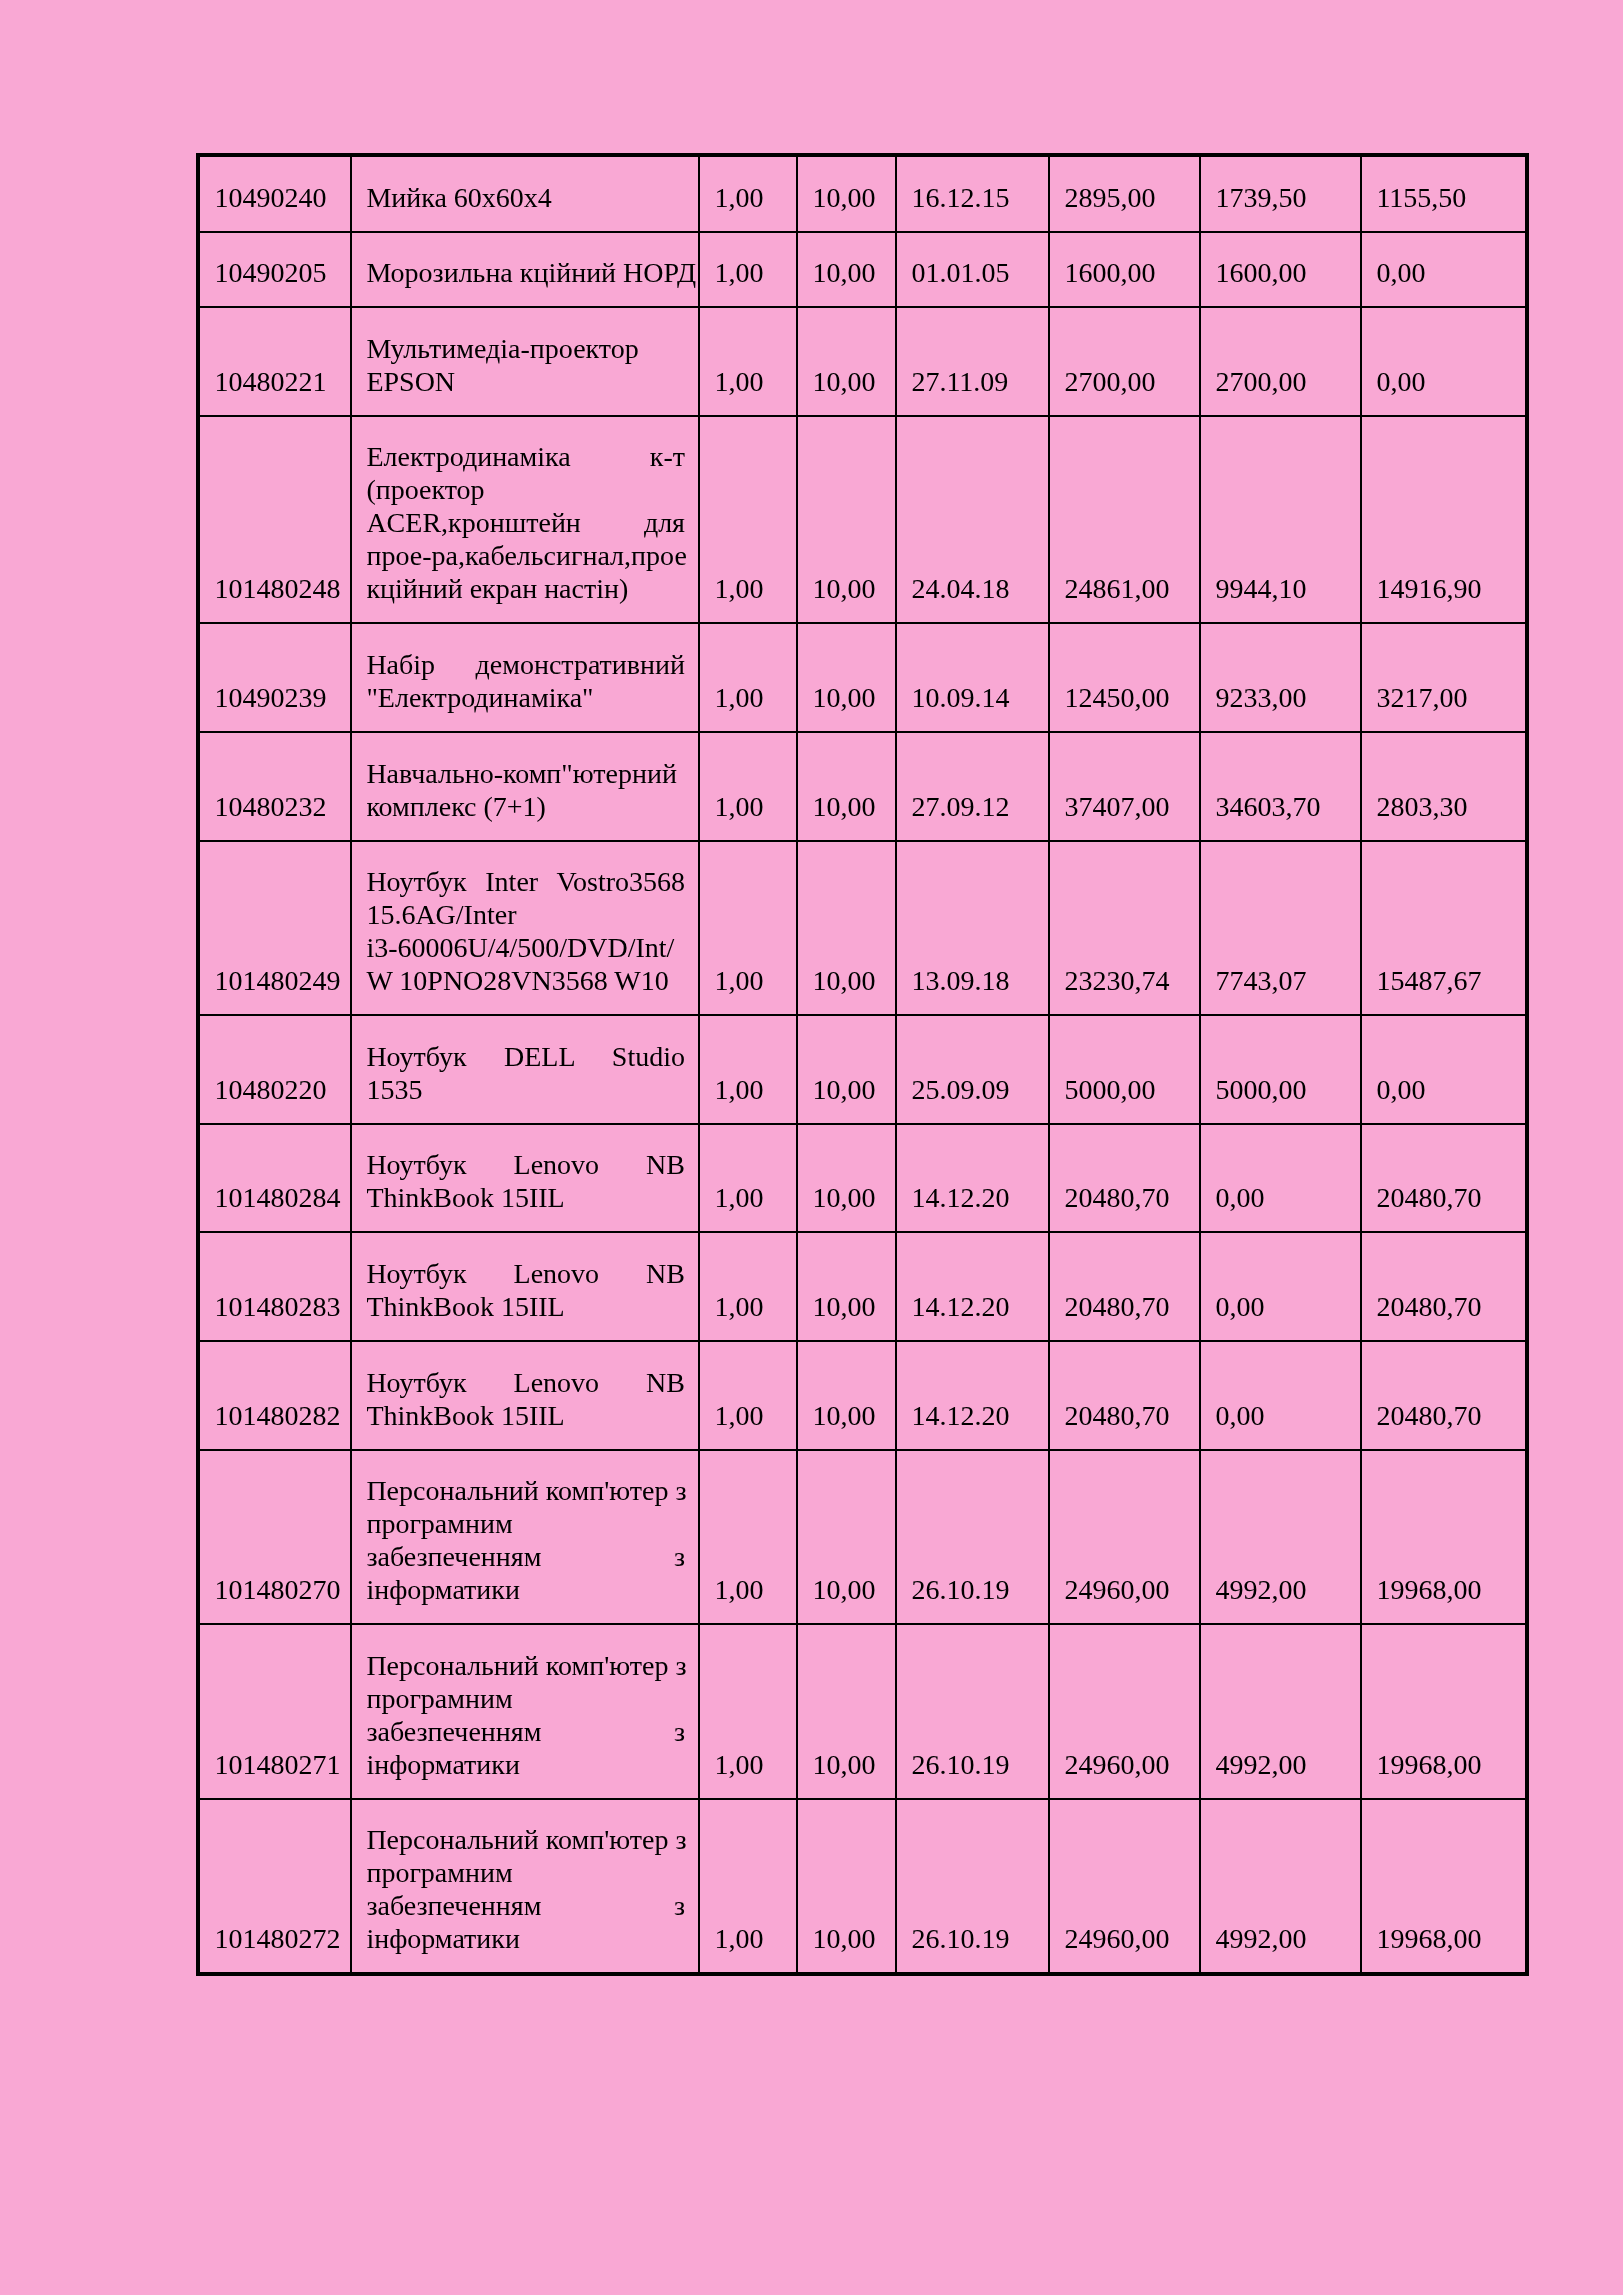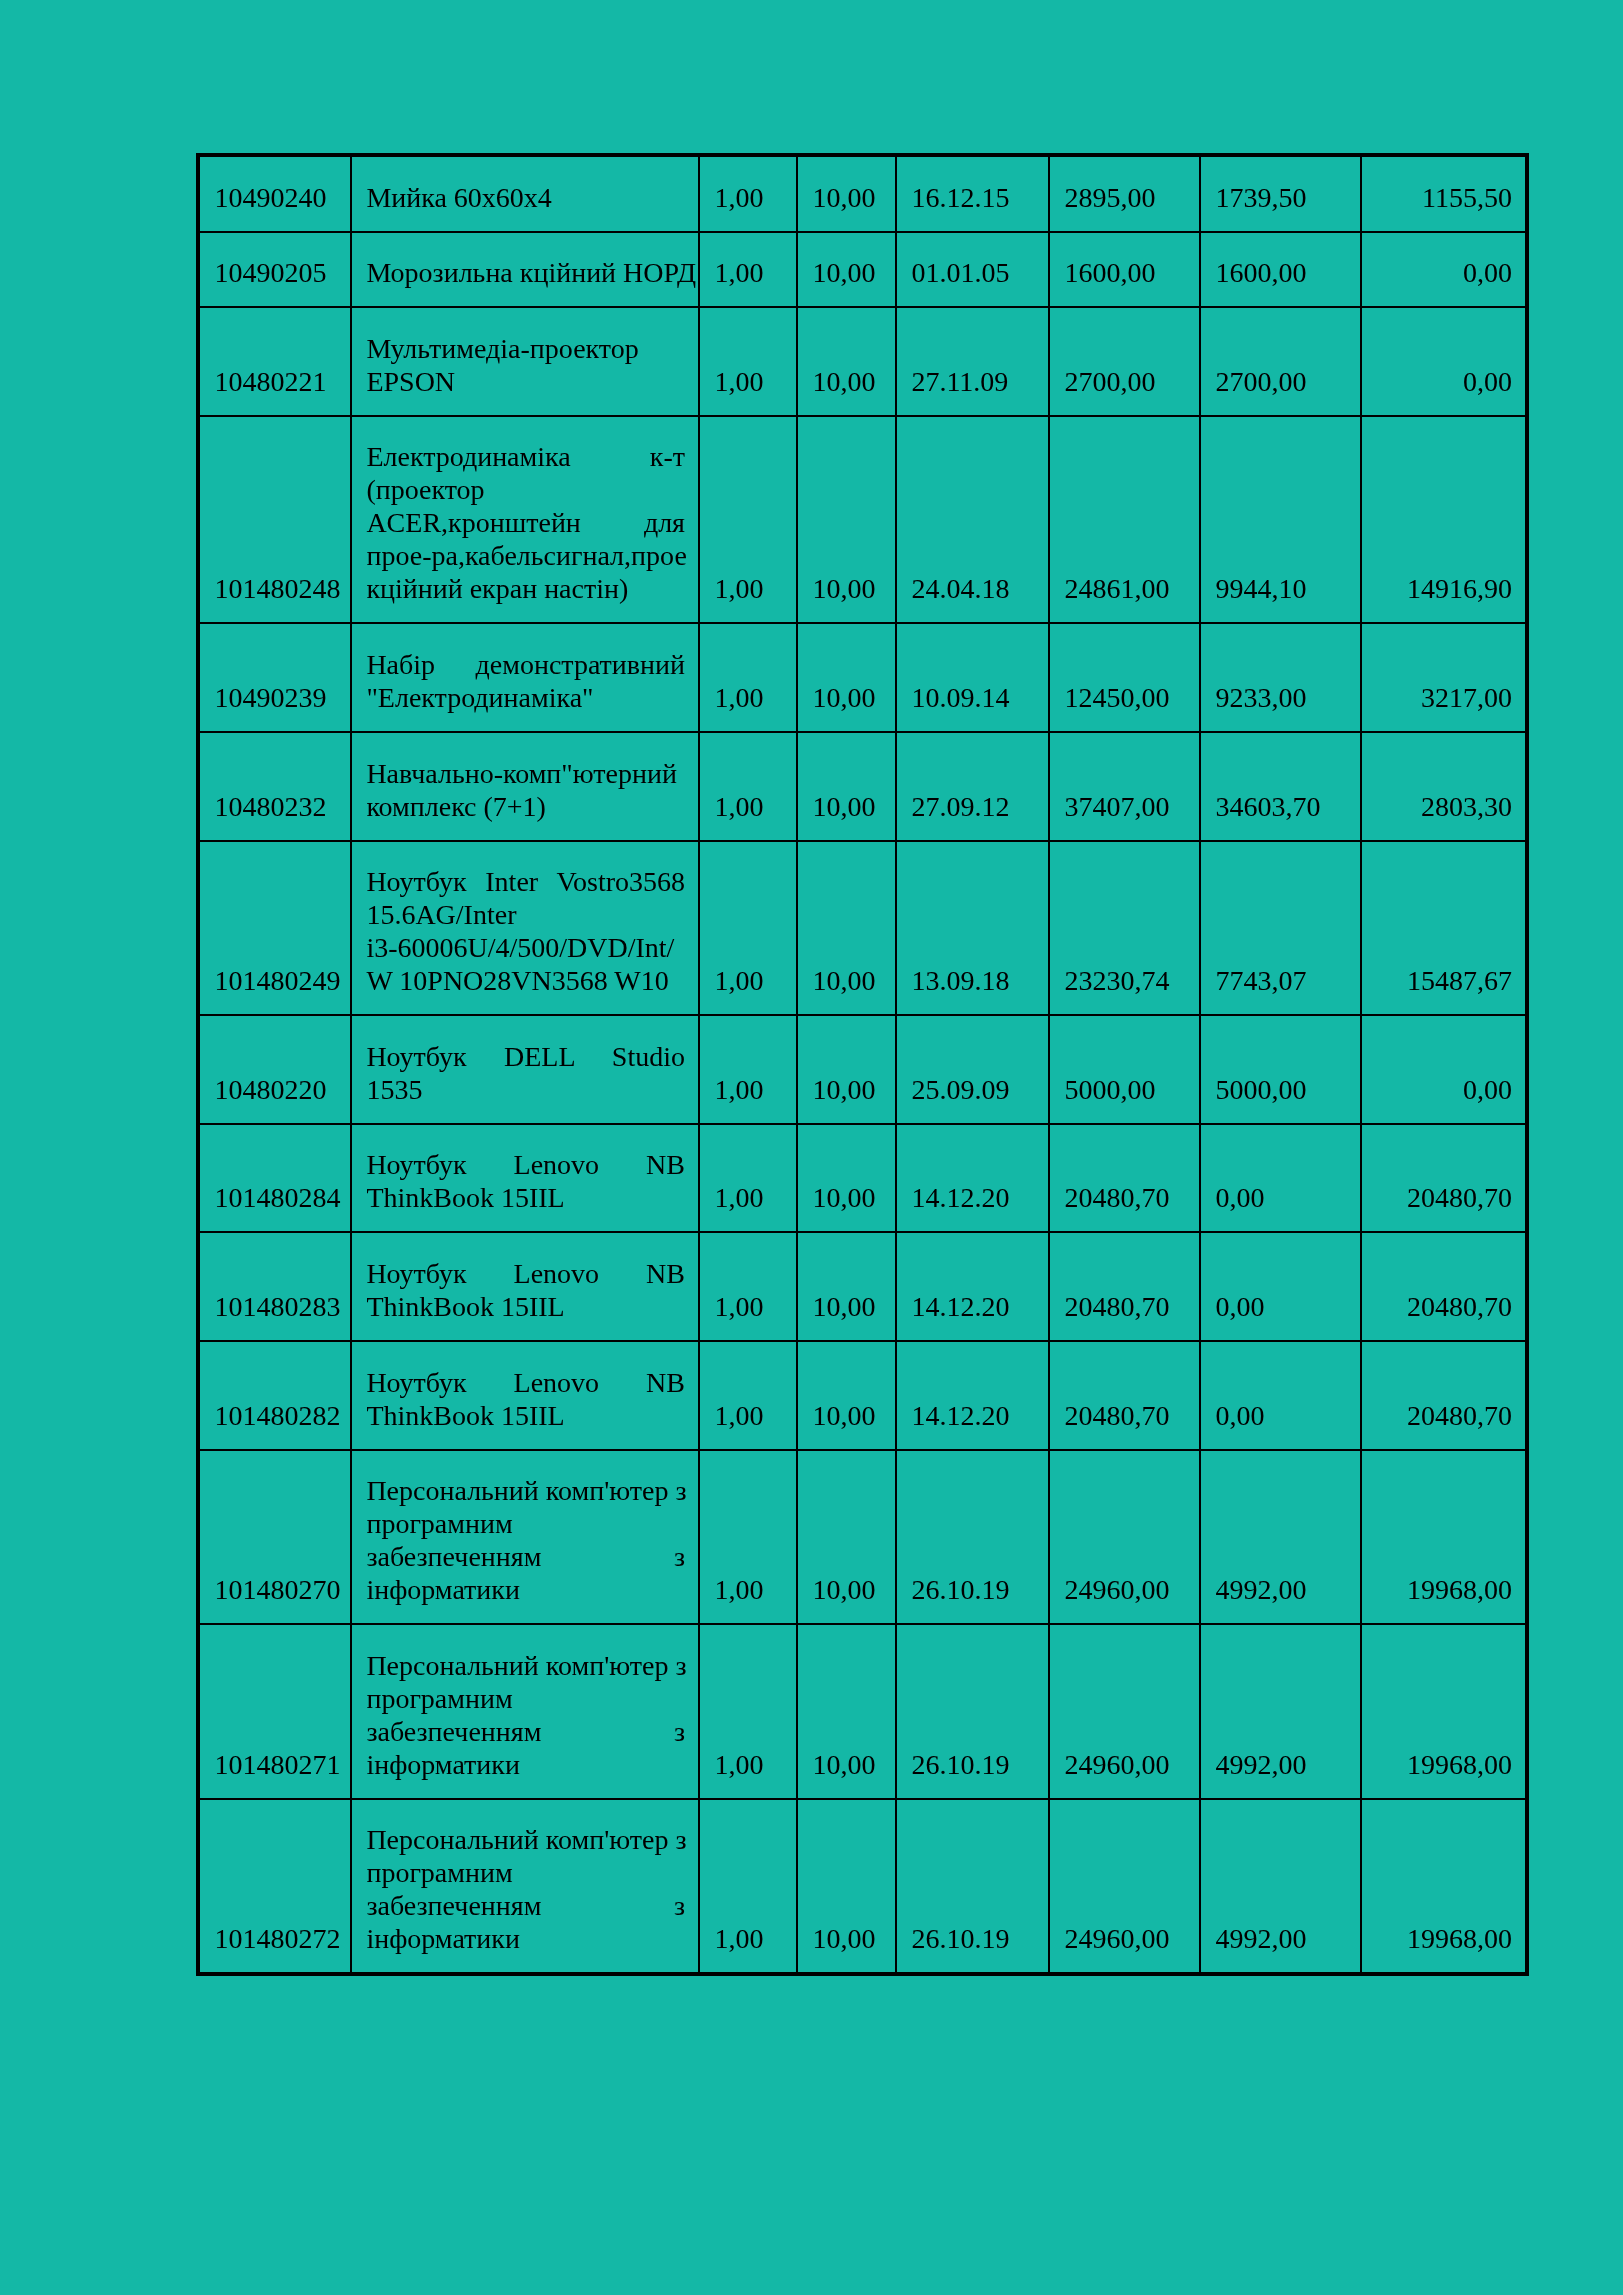--- a/index.html
+++ b/index.html
@@ -4,21 +4,21 @@
 <style>
   html, body {
     margin: 0;
     padding: 0;
     background: #ffffff;
   }
   .page {
     position: relative;
     width: 1623px;
     height: 2295px;
-    background: #14b8a6;
+    background: #f9a8d4;
     font-family: "Liberation Serif", "DejaVu Serif", serif;
     color: #000000;
   }
   table.inv {
     position: absolute;
     left: 196px;
     top: 153px;
     width: 1327px;
     border-collapse: collapse;
     table-layout: fixed;
@@ -32,21 +32,21 @@
     padding: 23.6px 13px 17px 14.4px;
     overflow: hidden;
   }
   td.c-num   { padding-left: 14.4px; }
   td.c-name  { padding-left: 19.6px; padding-right: 17px; margin-left: 44px; }
   td.c-qty   { padding-left: 13px; }
   td.c-rate  { padding-left: 14.4px; }
   td.c-date  { padding-left: 14.4px; }
   td.c-init  { padding-left: 25px; }
   td.c-depr  { padding-left: 26px; }
-  td.c-resid { padding-left: 17px; text-align: right; }
+  td.c-resid { padding-left: 17px; }
 
   
   .c-name .jline {
     text-align: justify;
     text-align-last: justify;
     white-space: nowrap;
   }
   .c-name .jline:last-child {
     text-align-last: left;
   }

